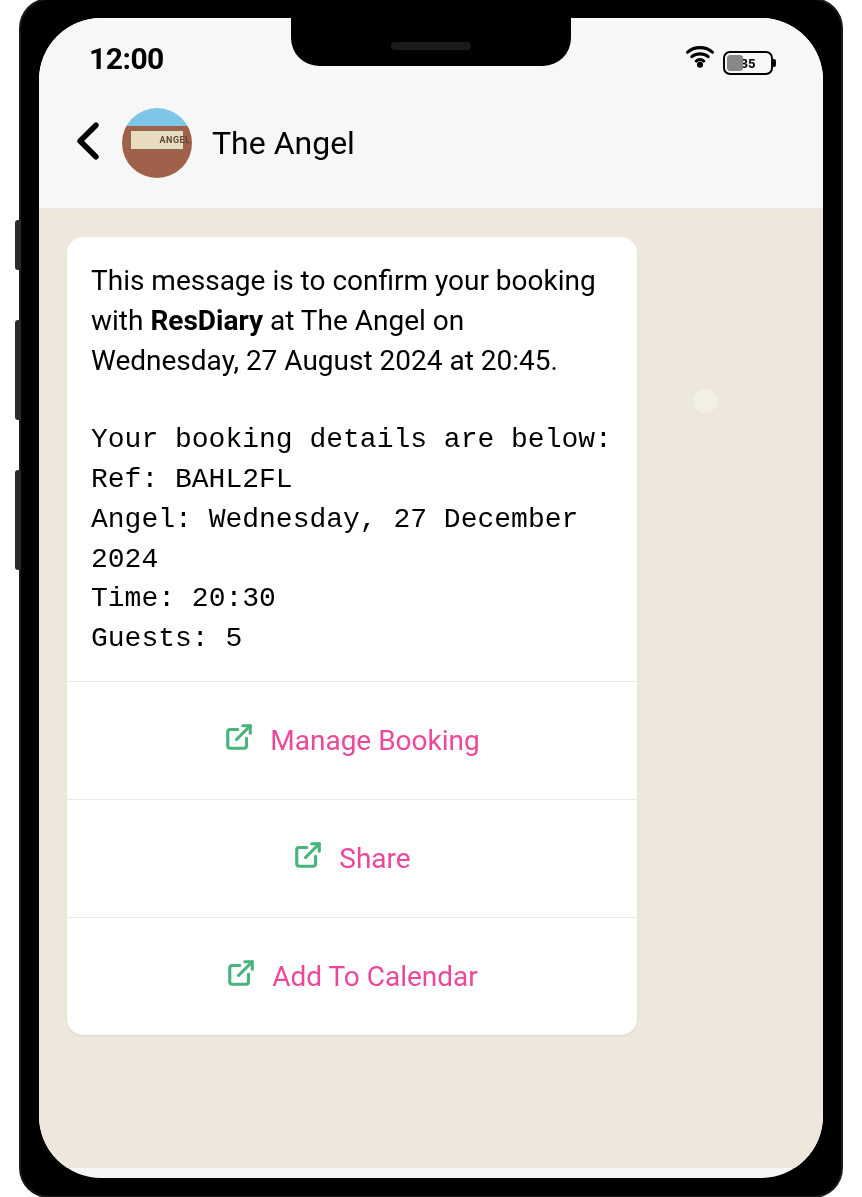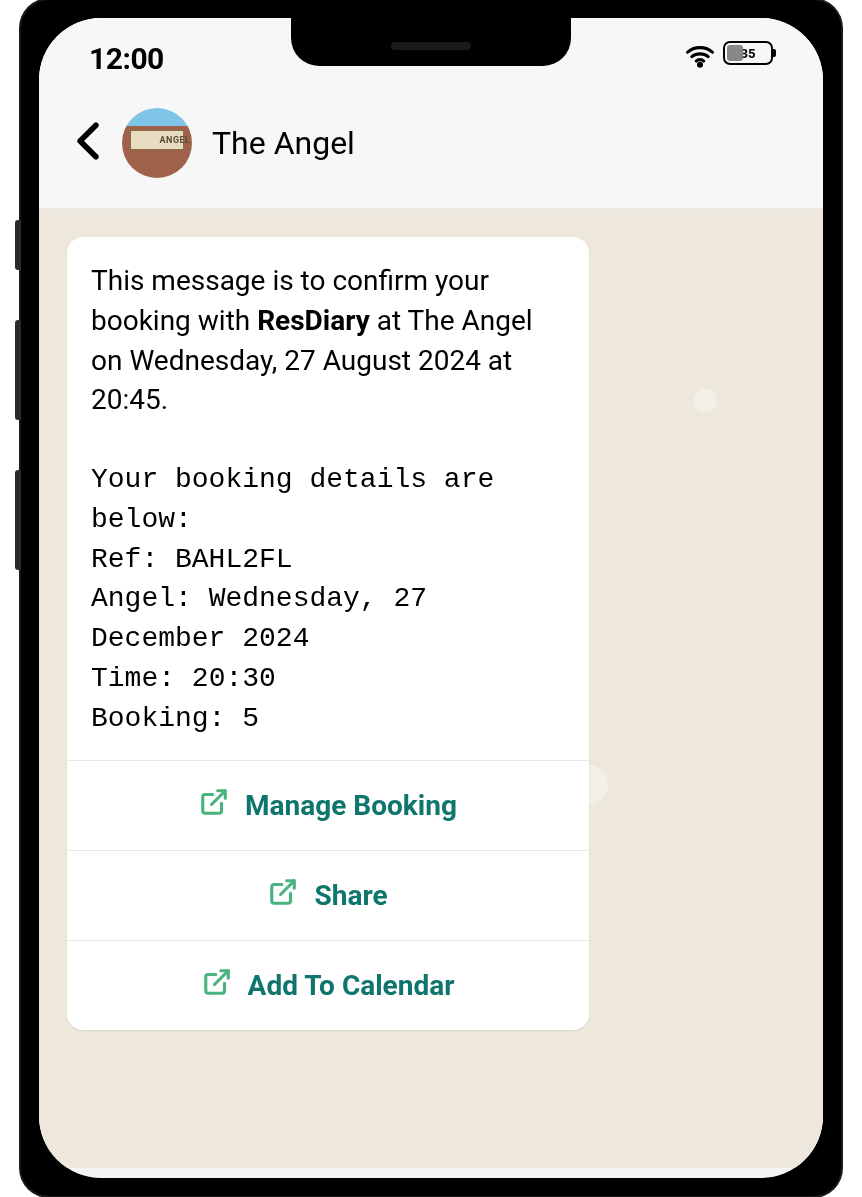--- a/index.html
+++ b/index.html
@@ -98,21 +98,21 @@
     }
     
     .time {
       font-size: 30px;
       font-weight: 700;
       letter-spacing: -0.5px;
     }
     
     .status-right {
       display: flex;
-      align-items: flex-start;
+      align-items: flex-end;
       gap: 8px;
     }
     
     .wifi-icon svg {
       width: 30px;
       height: 30px;
     }
     
     .battery-icon {
       width: 50px;
@@ -211,21 +211,21 @@
       padding: 28px 28px;
       height: calc(100% - 70px - 131px);
       overflow-y: auto;
     }
     
     .message-card {
       background: #fff;
       border-radius: 16px;
       box-shadow: 0 1px 2px rgba(0,0,0,0.08);
       overflow: hidden;
-      width: 522px;
+      width: 570px;
     }
     
     .message-content {
       padding: 24px 24px 22px 24px;
       font-size: 28px;
       line-height: 1.42;
       color: #000;
     }
     
     .message-content p:nth-child(2) {
@@ -235,26 +235,25 @@
     
     .message-content .bold {
       font-weight: 700;
     }
     
     .action-button {
       display: flex;
       align-items: center;
       justify-content: center;
       gap: 16px;
-      padding: 26px 20px;
+      padding: 40px 20px;
       border-top: 1px solid #e8e8e8;
-      color: #0f766e;
+      color: #ec4899;
       font-size: 28px;
       cursor: pointer;
-      font-weight: bold;
     }
     
     .action-button svg {
       width: 30px;
       height: 30px;
     }
   </style>
 </head>
 <body>
 
@@ -300,21 +299,21 @@
       <div class="message-card">
         <div class="message-content">
           <p>
             <span>This message is to confirm your booking with </span><span class="bold">ResDiary</span><span> at The Angel on Wednesday, 27 August 2024 at 20:45.</span>
           </p>
           <p>
             <span>Your booking details are below:</span><br>
             <span>Ref: </span><span>BAHL2FL</span><br>
             <span>Angel: </span><span>Wednesday, 27 December 2024</span><br>
             <span>Time: </span><span>20:30</span><br>
-            <span>Booking: </span><span>5</span>
+            <span>Guests: </span><span>5</span>
           </p>
         </div>
 
         <div class="action-button">
           <span>
             <svg viewBox="0 0 24 24" fill="none" stroke="#48b37d" stroke-width="2.5" stroke-linecap="round" stroke-linejoin="round">
               <path d="M18 13v6a2 2 0 0 1-2 2H5a2 2 0 0 1-2-2V8a2 2 0 0 1 2-2h6"></path>
               <polyline points="15 3 21 3 21 9"></polyline>
               <line x1="10" y1="14" x2="21" y2="3"></line>
             </svg>

